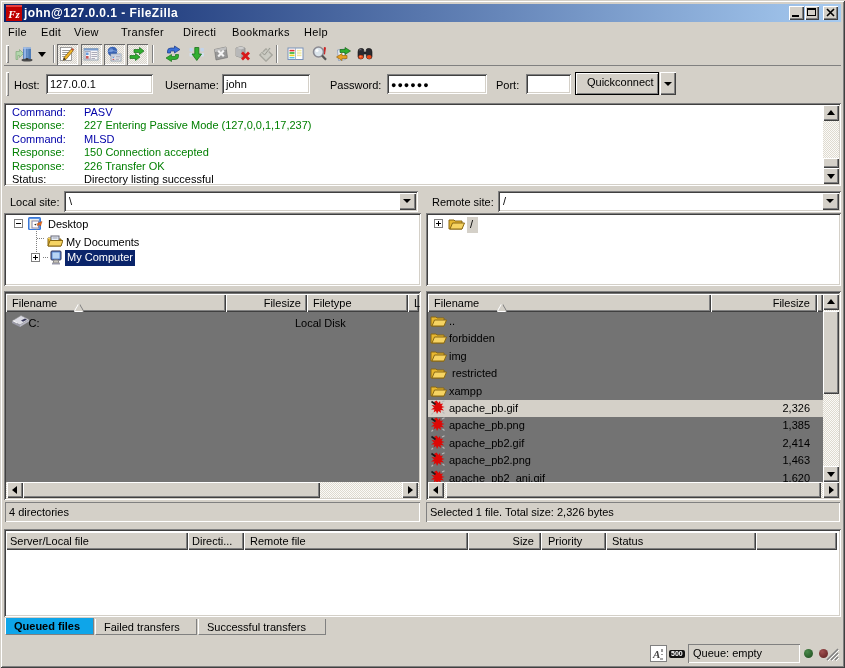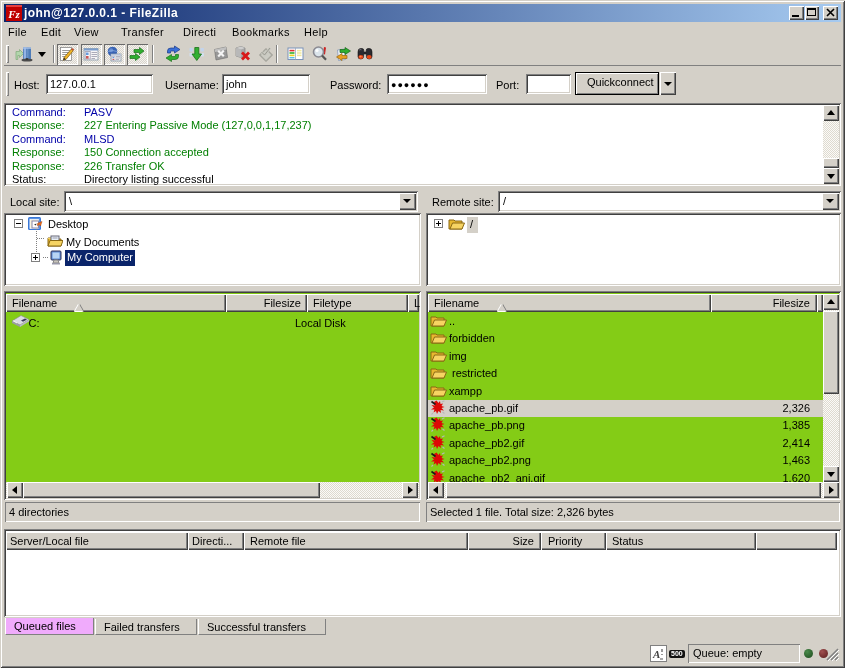--- a/index.html
+++ b/index.html
@@ -58,38 +58,38 @@
 .darr { position:absolute; width:0; height:0; border:4px solid transparent; border-top:4px solid #000; }
 
 .treepane { position:absolute; top:213px; height:73px; background:#fff;
   box-shadow: inset 1px 1px 0 #808080, inset -1px -1px 0 #fff, inset 2px 2px 0 #404040, inset -2px -2px 0 #d4d0c8; }
 .pm { position:absolute; width:9px; height:9px; background:#fff; border:1px solid #808080; }
 .pm i { position:absolute; background:#000; }
 .pm .h { left:1px; top:3px; width:5px; height:1px; }
 .pm .v { left:3px; top:1px; width:1px; height:5px; }
 .titem { position:absolute; white-space:nowrap; }
 
-.listpane { position:absolute; top:291px; height:209px; background:#84cc16;
+.listpane { position:absolute; top:291px; height:209px; background:#737373;
   box-shadow: inset 1px 1px 0 #808080, inset -1px -1px 0 #fff, inset 2px 2px 0 #404040, inset -2px -2px 0 #d4d0c8; }
 .hcell { position:absolute; top:3px; height:18px; background:#d4d0c8;
   box-shadow: inset 1px 1px 0 #fff, inset -1px -1px 0 #404040, inset -2px -2px 0 #808080; }
 .hcell span { position:absolute; top:3px; }
 .sorttri { position:absolute; width:0; height:0; border:4px solid transparent; border-bottom:7px solid #d4d0c8; filter:drop-shadow(0 1px 0 #fff) drop-shadow(1px 0 0 #808080) drop-shadow(-1px 0px 0 #fff); }
 .row { position:absolute; white-space:nowrap; }
 
 .statbox { position:absolute; height:20px; box-shadow: inset 1px 1px 0 #808080, inset -1px -1px 0 #fff; }
 .statbox span { position:absolute; left:4px; top:4px; }
 
 #queuepane { left:4px; top:529px; width:837px; height:88px; background:#fff;
   box-shadow: inset 1px 1px 0 #808080, inset -1px -1px 0 #fff, inset 2px 2px 0 #404040, inset -2px -2px 0 #d4d0c8; padding-left: 48px; }
 
 .tab { position:absolute; top:619px; height:16px; background:#d4d0c8;
   border-left:1px solid #fff; border-right:1px solid #808080; border-bottom:1px solid #808080; }
 .tab span { position:absolute; left:8px; top:2px; }
-.tab.active { background:#f0abfc; top:618px; height:17px; font-weight:normal; }
+.tab.active { background:#0ea5e9; top:618px; height:17px; font-weight:bold; }
 
 #bstatus { left:4px; top:640px; width:837px; height:24px; }
 svg { display:block; }
 </style>
 </head>
 <body>
 <div id="win">
 
   <div id="titlebar" class="abs">
     <svg class="abs" style="left:2px;top:1px" width="16" height="16" viewBox="0 0 16 16">

